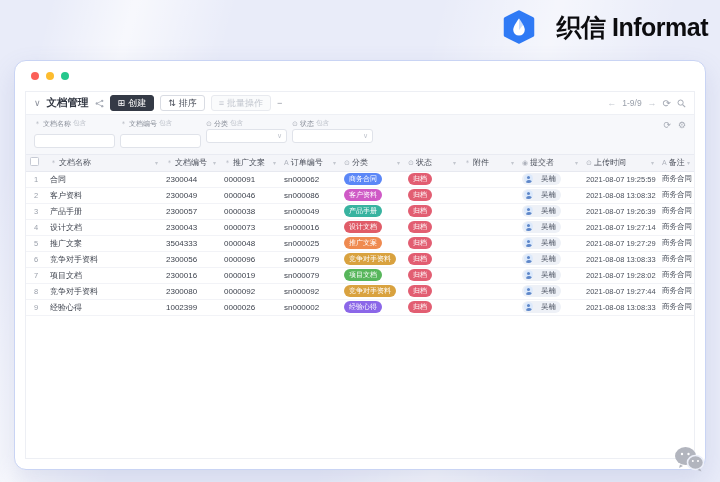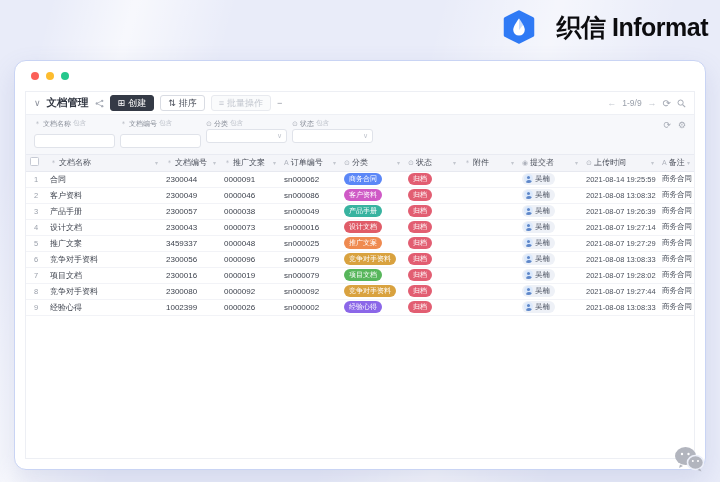--- a/index.html
+++ b/index.html
@@ -49,21 +49,21 @@
      padding:0 4px;border-bottom:1px solid #e7e9f0;white-space:nowrap;overflow:hidden;}
   .th-inner{display:flex;align-items:center;gap:2px;}
   .th-icon{color:#aeb2bc;font-size:7px;}
   .th-caret{margin-left:auto;color:#c3c7cf;font-size:6px;}
   .checkbox{width:7px;height:7px;border:1px solid #c6cad4;border-radius:1.5px;background:#fff;display:inline-block;}
   td{height:15px;padding:0 4px;border-bottom:1px solid #f2f3f7;font-size:8px;color:#3e434e;
      white-space:nowrap;overflow:hidden;}
   td.c-num{color:#9aa0ab;text-align:center;font-size:7.5px;}
   td.c-time,td.c-rem{font-size:7.5px;color:#4a505c;}
   .tag{display:inline-block;padding:1px 5px;border-radius:8px;color:#fff;font-size:7px;line-height:1.35;}
-  .subm{display:inline-flex;align-items:center;gap:2px;background:#eef1f7;border-radius:8px;padding:1px 5px 1px 2px;font-size:7.5px;color:#4a5160;}
+  .subm{display:inline-flex;align-items:center;gap:8px;background:#eef1f7;border-radius:8px;padding:1px 5px 1px 2px;font-size:7.5px;color:#4a5160;}
   .mini-avatar{width:9px;height:9px;border-radius:50%;background:#dce9fb;position:relative;overflow:hidden;display:inline-block;}
   .mini-avatar::before{content:"";position:absolute;top:1.5px;left:3px;width:3px;height:3px;border-radius:50%;background:#5e87c9;}
   .mini-avatar::after{content:"";position:absolute;top:5.5px;left:1.5px;width:6px;height:4px;border-radius:3px 3px 0 0;background:#5e87c9;}
   
   .watermark{position:absolute;right:16px;bottom:10px;display:flex;align-items:center;gap:8px;color:#b2b5be;font-size:21px;font-weight:500;}
 </style>
 </head>
 <body>
 
 <div class="brand">
@@ -277,21 +277,21 @@
     <td>sn000062</td>
     <td><span class="tag" style="background: rgb(91, 135, 247);">商务合同</span></td>
     <td><span class="tag" style="background: rgb(226, 94, 114);">归档</span></td>
     <td></td>
     <td>
       <span class="subm">
         <span class="mini-avatar"></span>
         <span>吴楠</span>
       </span>
     </td>
-    <td class="c-time">2021-08-14 19:25:59</td>
+    <td class="c-time">2021-08-07 19:25:59</td>
     <td class="c-rem">商务合同</td>
   </tr>
 
   <tr>
     <td class="c-num">2</td>
     <td>客户资料</td>
     <td>2300049</td>
     <td>0000046</td>
     <td>sn000086</td>
     <td><span class="tag" style="background: rgb(207, 89, 198);">客户资料</span></td>
@@ -341,21 +341,21 @@
         <span>吴楠</span>
       </span>
     </td>
     <td class="c-time">2021-08-07 19:27:14</td>
     <td class="c-rem">商务合同</td>
   </tr>
 
   <tr>
     <td class="c-num">5</td>
     <td>推广文案</td>
-    <td>3459337</td>
+    <td>3504333</td>
     <td>0000048</td>
     <td>sn000025</td>
     <td><span class="tag" style="background: rgb(239, 138, 80);">推广文案</span></td>
     <td><span class="tag" style="background: rgb(226, 94, 114);">归档</span></td>
     <td></td>
     <td>
       <span class="subm">
         <span class="mini-avatar"></span>
         <span>吴楠</span>
       </span>

